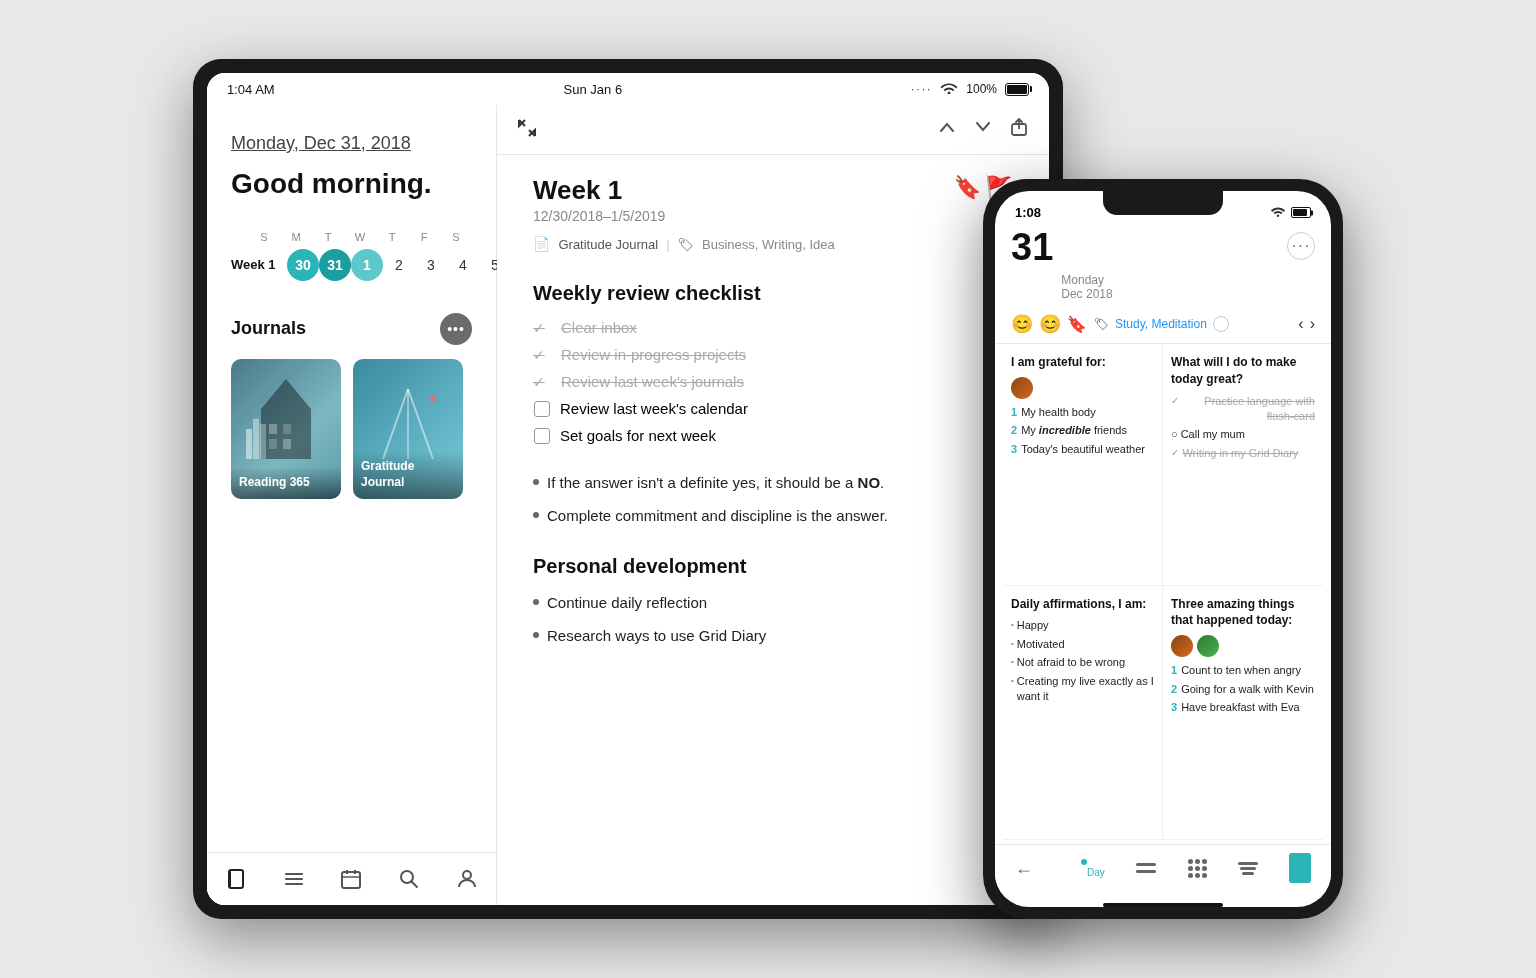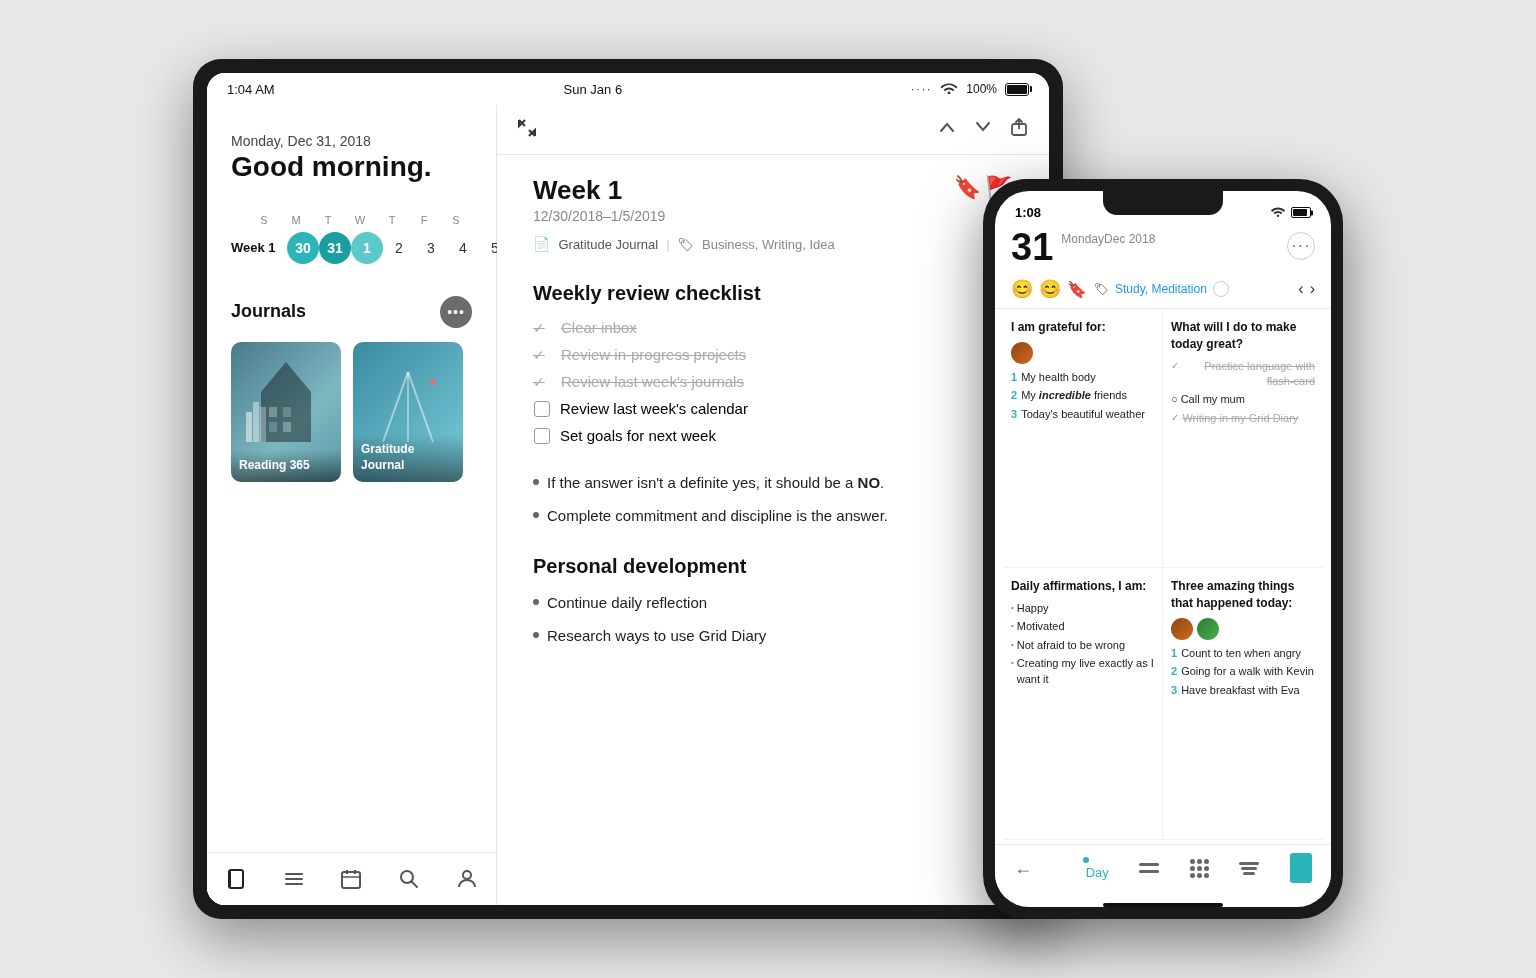--- a/index.html
+++ b/index.html
@@ -91,23 +91,24 @@
       background: #fff;
       border-right: 1px solid #e5e5e5;
       display: flex;
       flex-direction: column;
       flex-shrink: 0;
     }
     .sidebar-header {
       padding: 28px 24px 20px;
     }
     .sidebar-date {
-      font-size: 14px;
+      font-size: 18px;
       color: #444;
-      margin-bottom: 1px;
+      margin-bottom: 13px;
+      text-decoration: underline;
     }
     .sidebar-greeting {
       font-size: 28px;
       font-weight: 700;
       color: #111;
       line-height: 1.2;
     }
 
     .week-nav {
       padding: 10px 24px 16px;
@@ -455,22 +456,23 @@
       flex-shrink: 0;
     }
     .phone-date-big {
       font-size: 38px;
       font-weight: 700;
       color: #111;
       line-height: 1;
     }
     .phone-date-right {
       display: flex;
-      flex-direction: row;
+      flex-direction: column;
       padding-top: 4px;
+      margin-top: 41px;
     }
     .phone-day-name { font-size: 12px; color: #888; font-weight: 500; }
     .phone-month-year { font-size: 12px; color: #888; font-weight: 500; }
     .phone-more-btn {
       width: 28px;
       height: 28px;
       border: 1.5px solid #ccc;
       border-radius: 50%;
       display: flex;
       align-items: center;
@@ -573,21 +575,21 @@
       background: #fff;
     }
     .phone-nav-icon {
       display: flex;
       flex-direction: column;
       align-items: center;
       gap: 2px;
       cursor: pointer;
     }
     .phone-nav-icon-symbol { font-size: 18px; color: #666; }
-    .phone-nav-icon-label { font-size: 13px; color: #2bb5b8; margin-left: 23px; }
+    .phone-nav-icon-label { font-size: 10px; color: #2bb5b8; margin-left: 23px; }
     .phone-nav-dot {
       width: 6px;
       height: 6px;
       border-radius: 50%;
       background: #2bb5b8;
     }
     .phone-grid-icon {
       display: grid;
       grid-template-columns: repeat(3,5px);
       gap: 2px;

